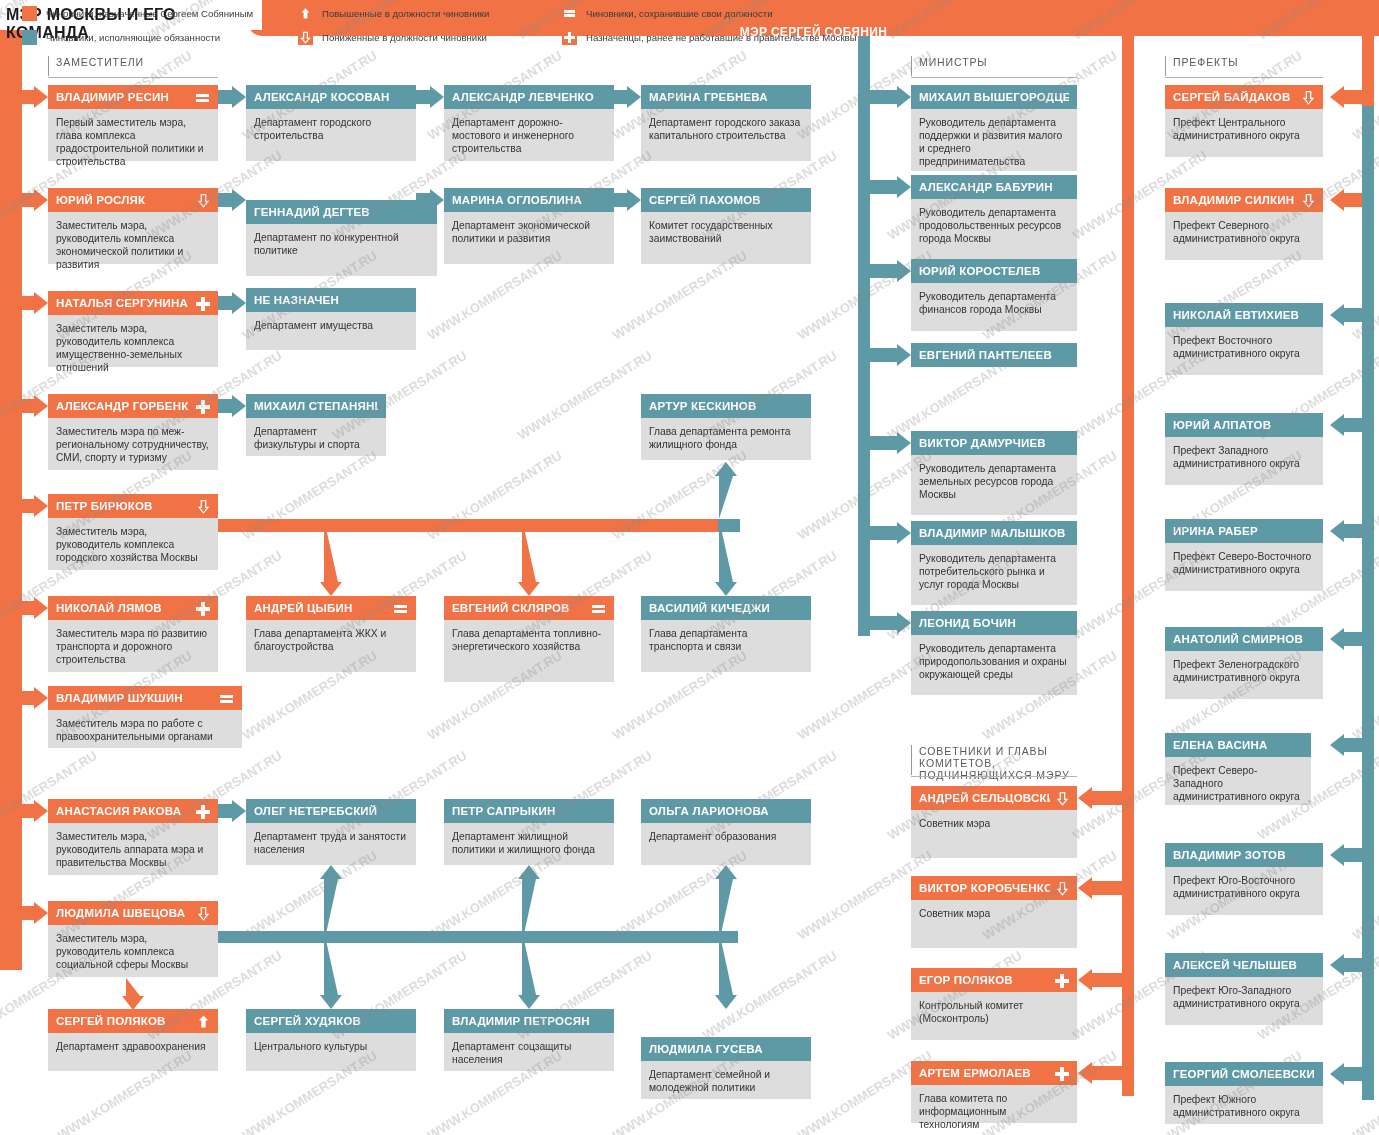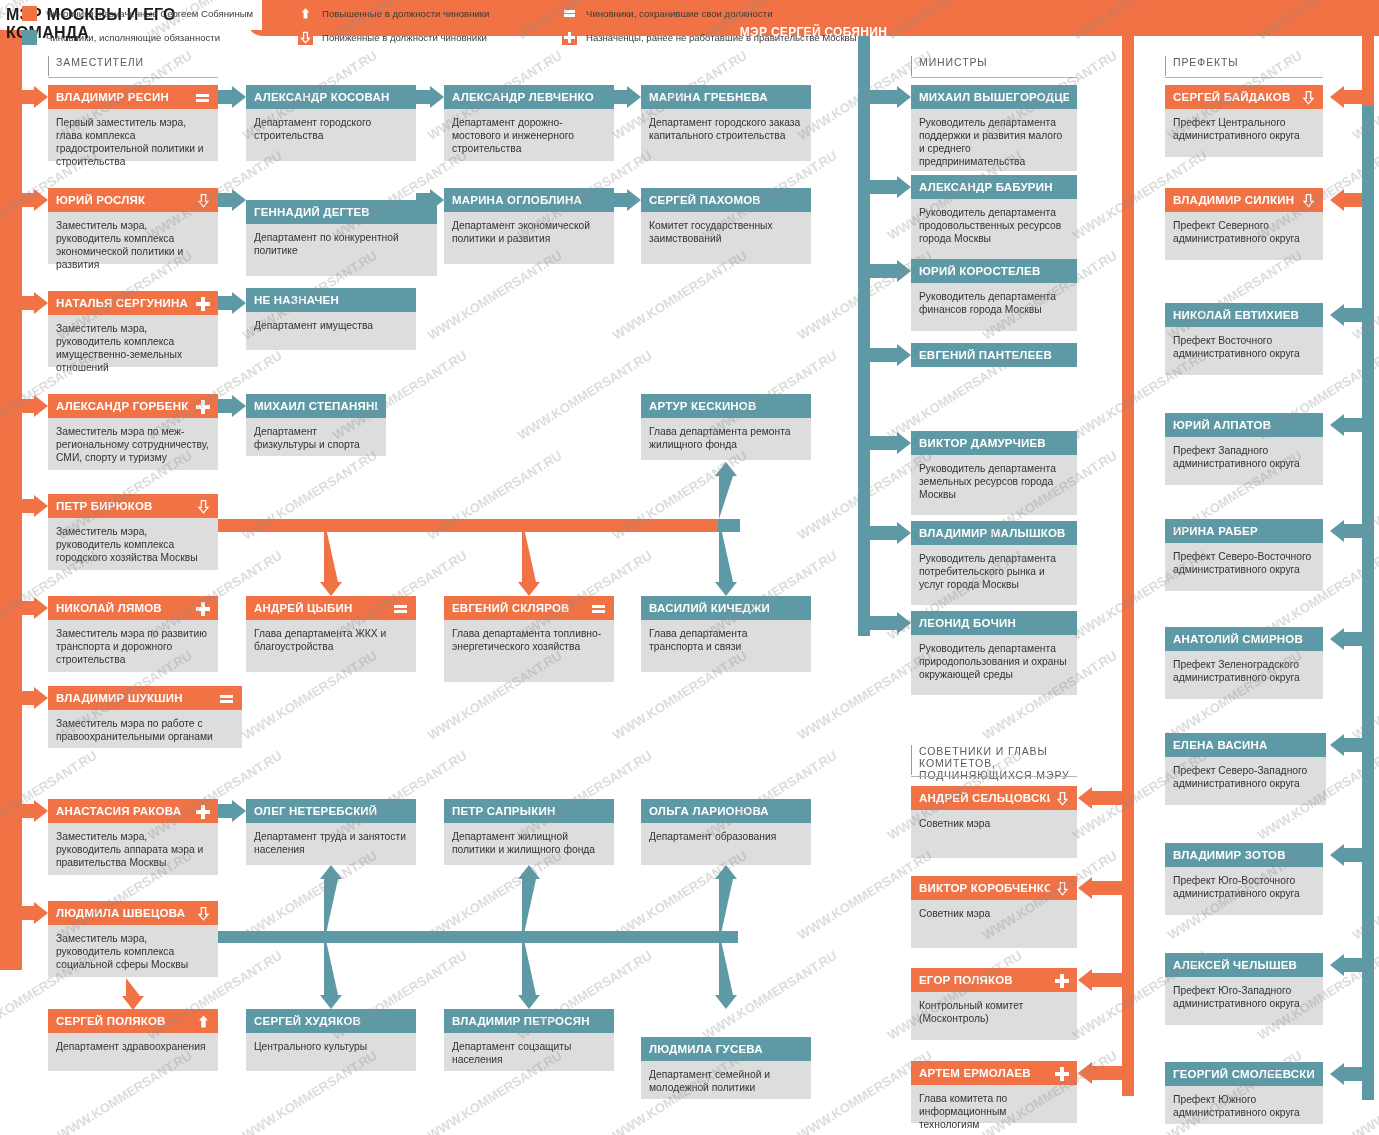--- a/index.html
+++ b/index.html
@@ -403,21 +403,21 @@
           <span class="nm">ИРИНА РАБЕР</span>
         </div>
         <div class="body" style="height:48px">Префект Северо-Восточного административного округа</div>
       </div>
       <div class="card c-teal" style="left: 1165px; top: 627px; width: 158px;">
         <div class="ttl">
           <span class="nm">АНАТОЛИЙ СМИРНОВ</span>
         </div>
         <div class="body" style="height:48px">Префект Зеленоградского административного округа</div>
       </div>
-      <div class="card c-teal" style="left: 1165px; top: 733px; width: 161px;">
+      <div class="card c-teal" style="left: 1165px; top: 733px; width: 146px;">
         <div class="ttl">
           <span class="nm">ЕЛЕНА ВАСИНА</span>
         </div>
         <div class="body" style="height:48px">Префект Северо-Западного административного округа</div>
       </div>
       <div class="card c-teal" style="left: 1165px; top: 843px; width: 158px;">
         <div class="ttl">
           <span class="nm">ВЛАДИМИР ЗОТОВ</span>
         </div>
         <div class="body" style="height:48px">Префект Юго-Восточного административного округа</div>

